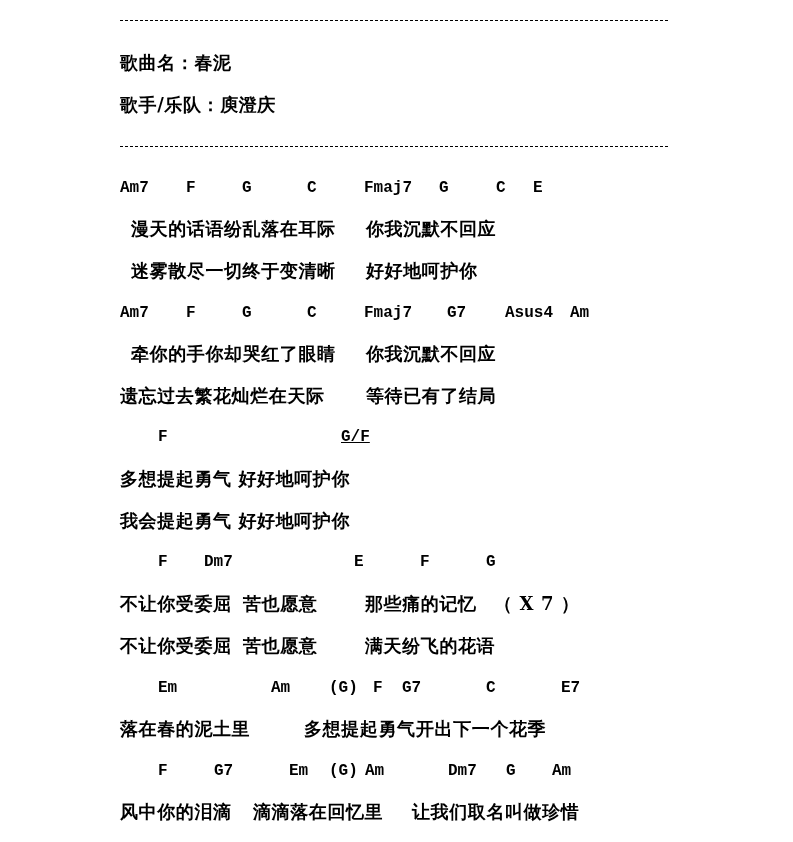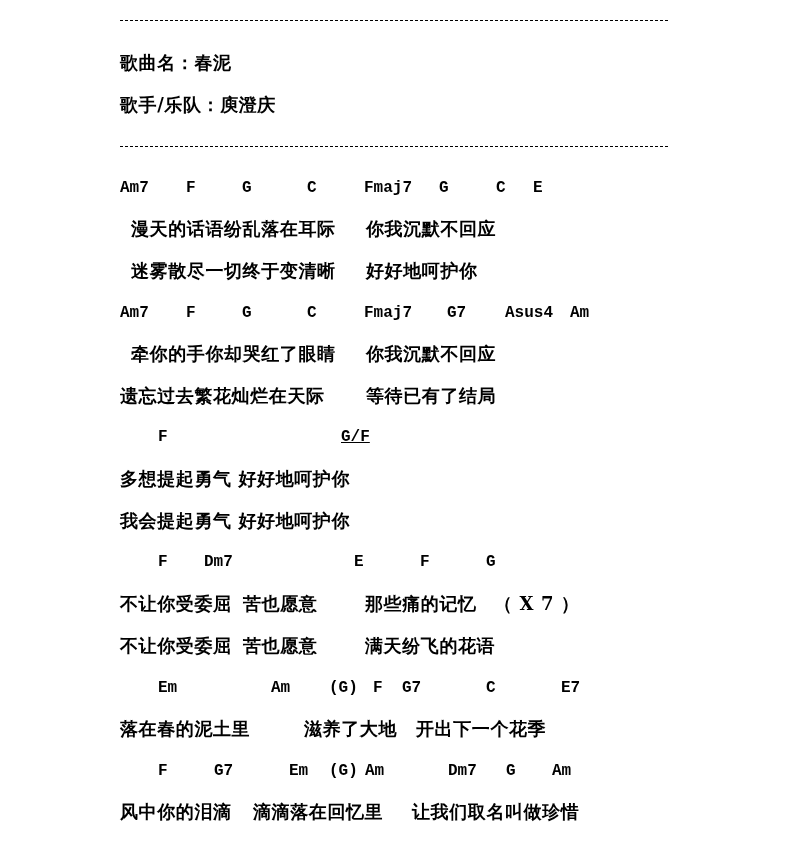--- a/index.html
+++ b/index.html
@@ -99,21 +99,21 @@
     <span class="seg chord" style="left: 158px;">Em</span>
     <span class="seg chord" style="left: 271px;">Am</span>
     <span class="seg chord" style="left: 329px;">(G)</span>
     <span class="seg chord" style="left: 373px;">F</span>
     <span class="seg chord" style="left: 402px;">G7</span>
     <span class="seg chord" style="left: 486px;">C</span>
     <span class="seg chord" style="left: 561px; font-family: Liberation Mono, monospace;">E7</span>
   </div>
 <div class="line" style="top:717px">
   <span class="seg cjk" style="left:120px">落在春的泥土里</span>
-  <span class="seg cjk" style="left:304px">滋养了大地</span>
+  <span class="seg cjk" style="left:304px">多想提起勇气</span>
   <span class="seg cjk" style="left:416px">开出下一个花季</span>
 </div>
 
 <div class="line chord-line" style="top:759px">
     <span class="seg chord" style="left: 158px;">F</span>
     <span class="seg chord" style="left: 214px;">G7</span>
     <span class="seg chord" style="left: 289px;">Em</span>
     <span class="seg chord" style="left: 329px;">(G)</span>
     <span class="seg chord" style="left: 365px;">Am</span>
     <span class="seg chord" style="left: 448px;">Dm7</span>

